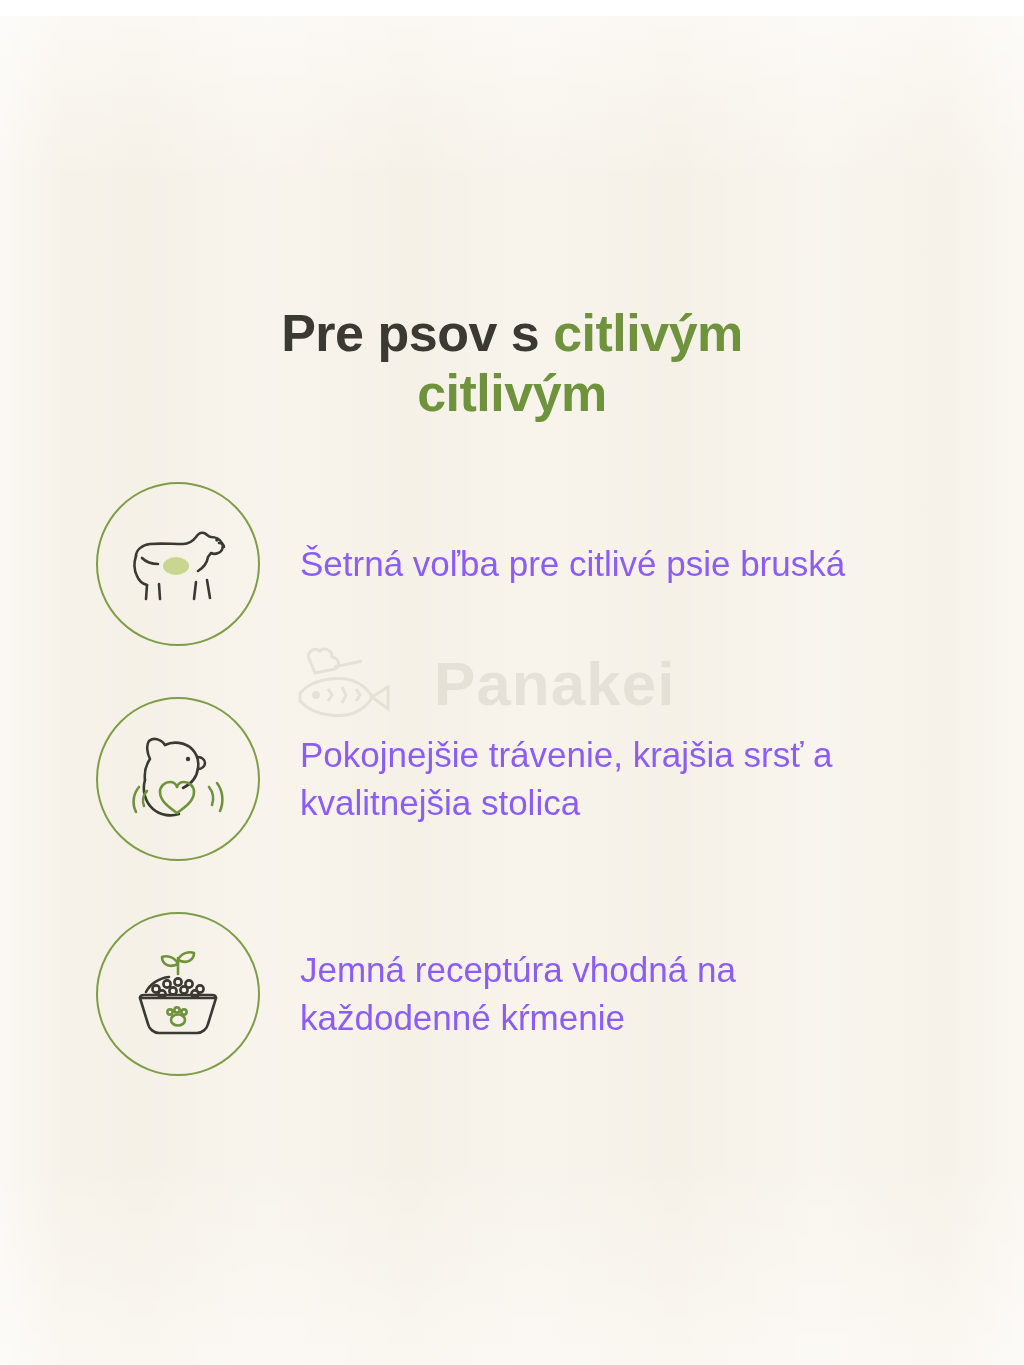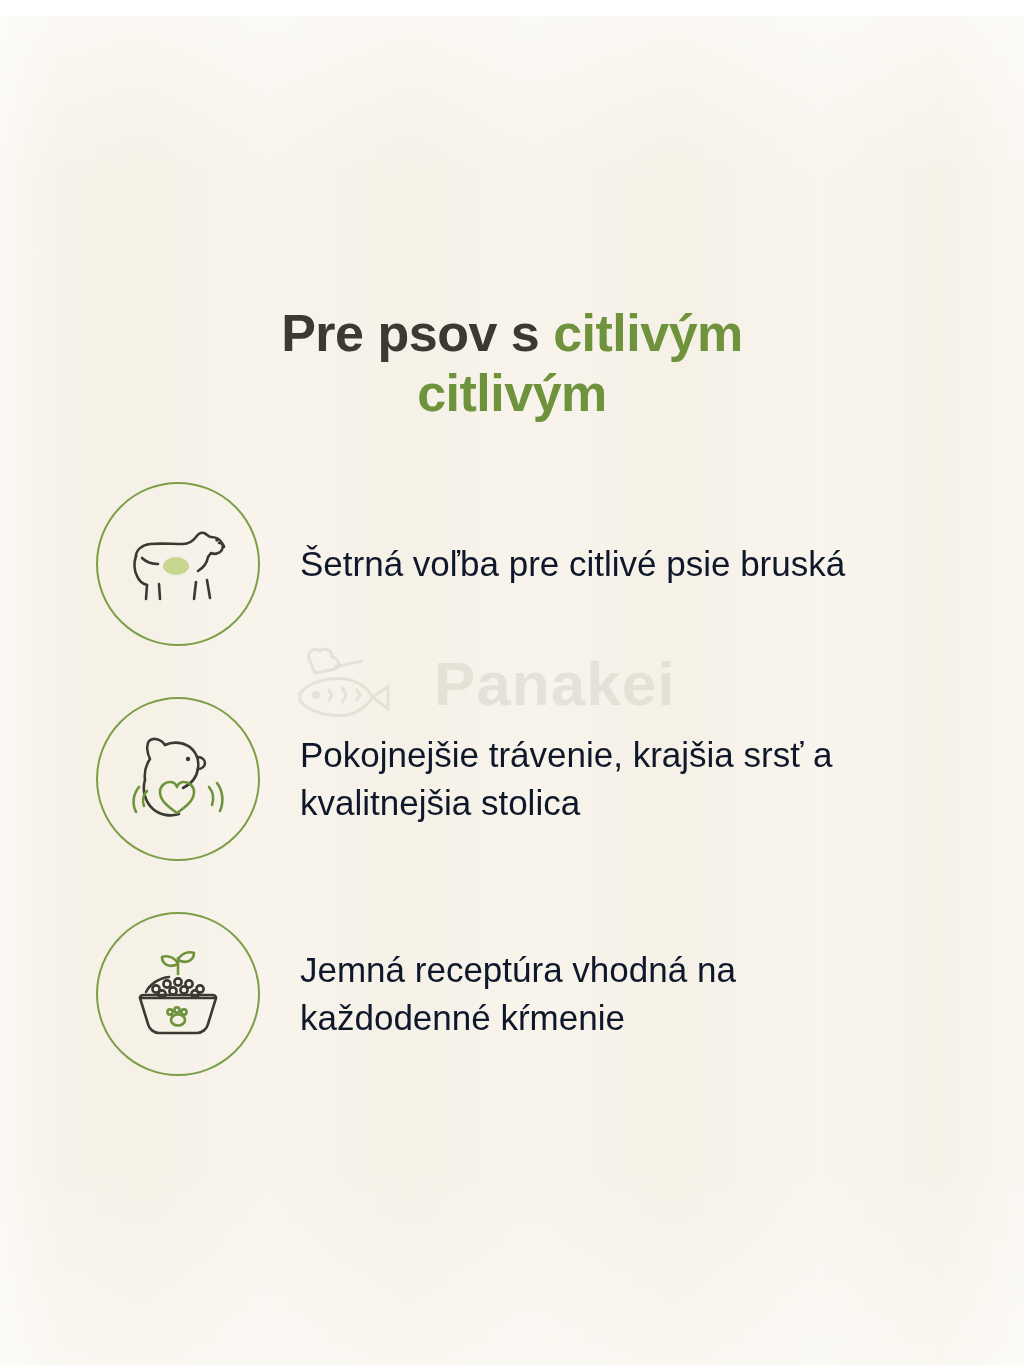--- a/index.html
+++ b/index.html
@@ -102,21 +102,21 @@
     border: 2.5px solid #7d9e46;
     display: flex;
     align-items: center;
     justify-content: center;
     background: transparent;
   }
 
   .feature-text {
     font-size: 35px;
     line-height: 1.35;
-    color: #0f172a;
+    color: #8b5cf6;
     font-weight: 500;
     max-width: 600px;
   }
 
   
   .watermark {
     position: absolute;
     z-index: 2;
     left: 276px;
     top: 618px;

